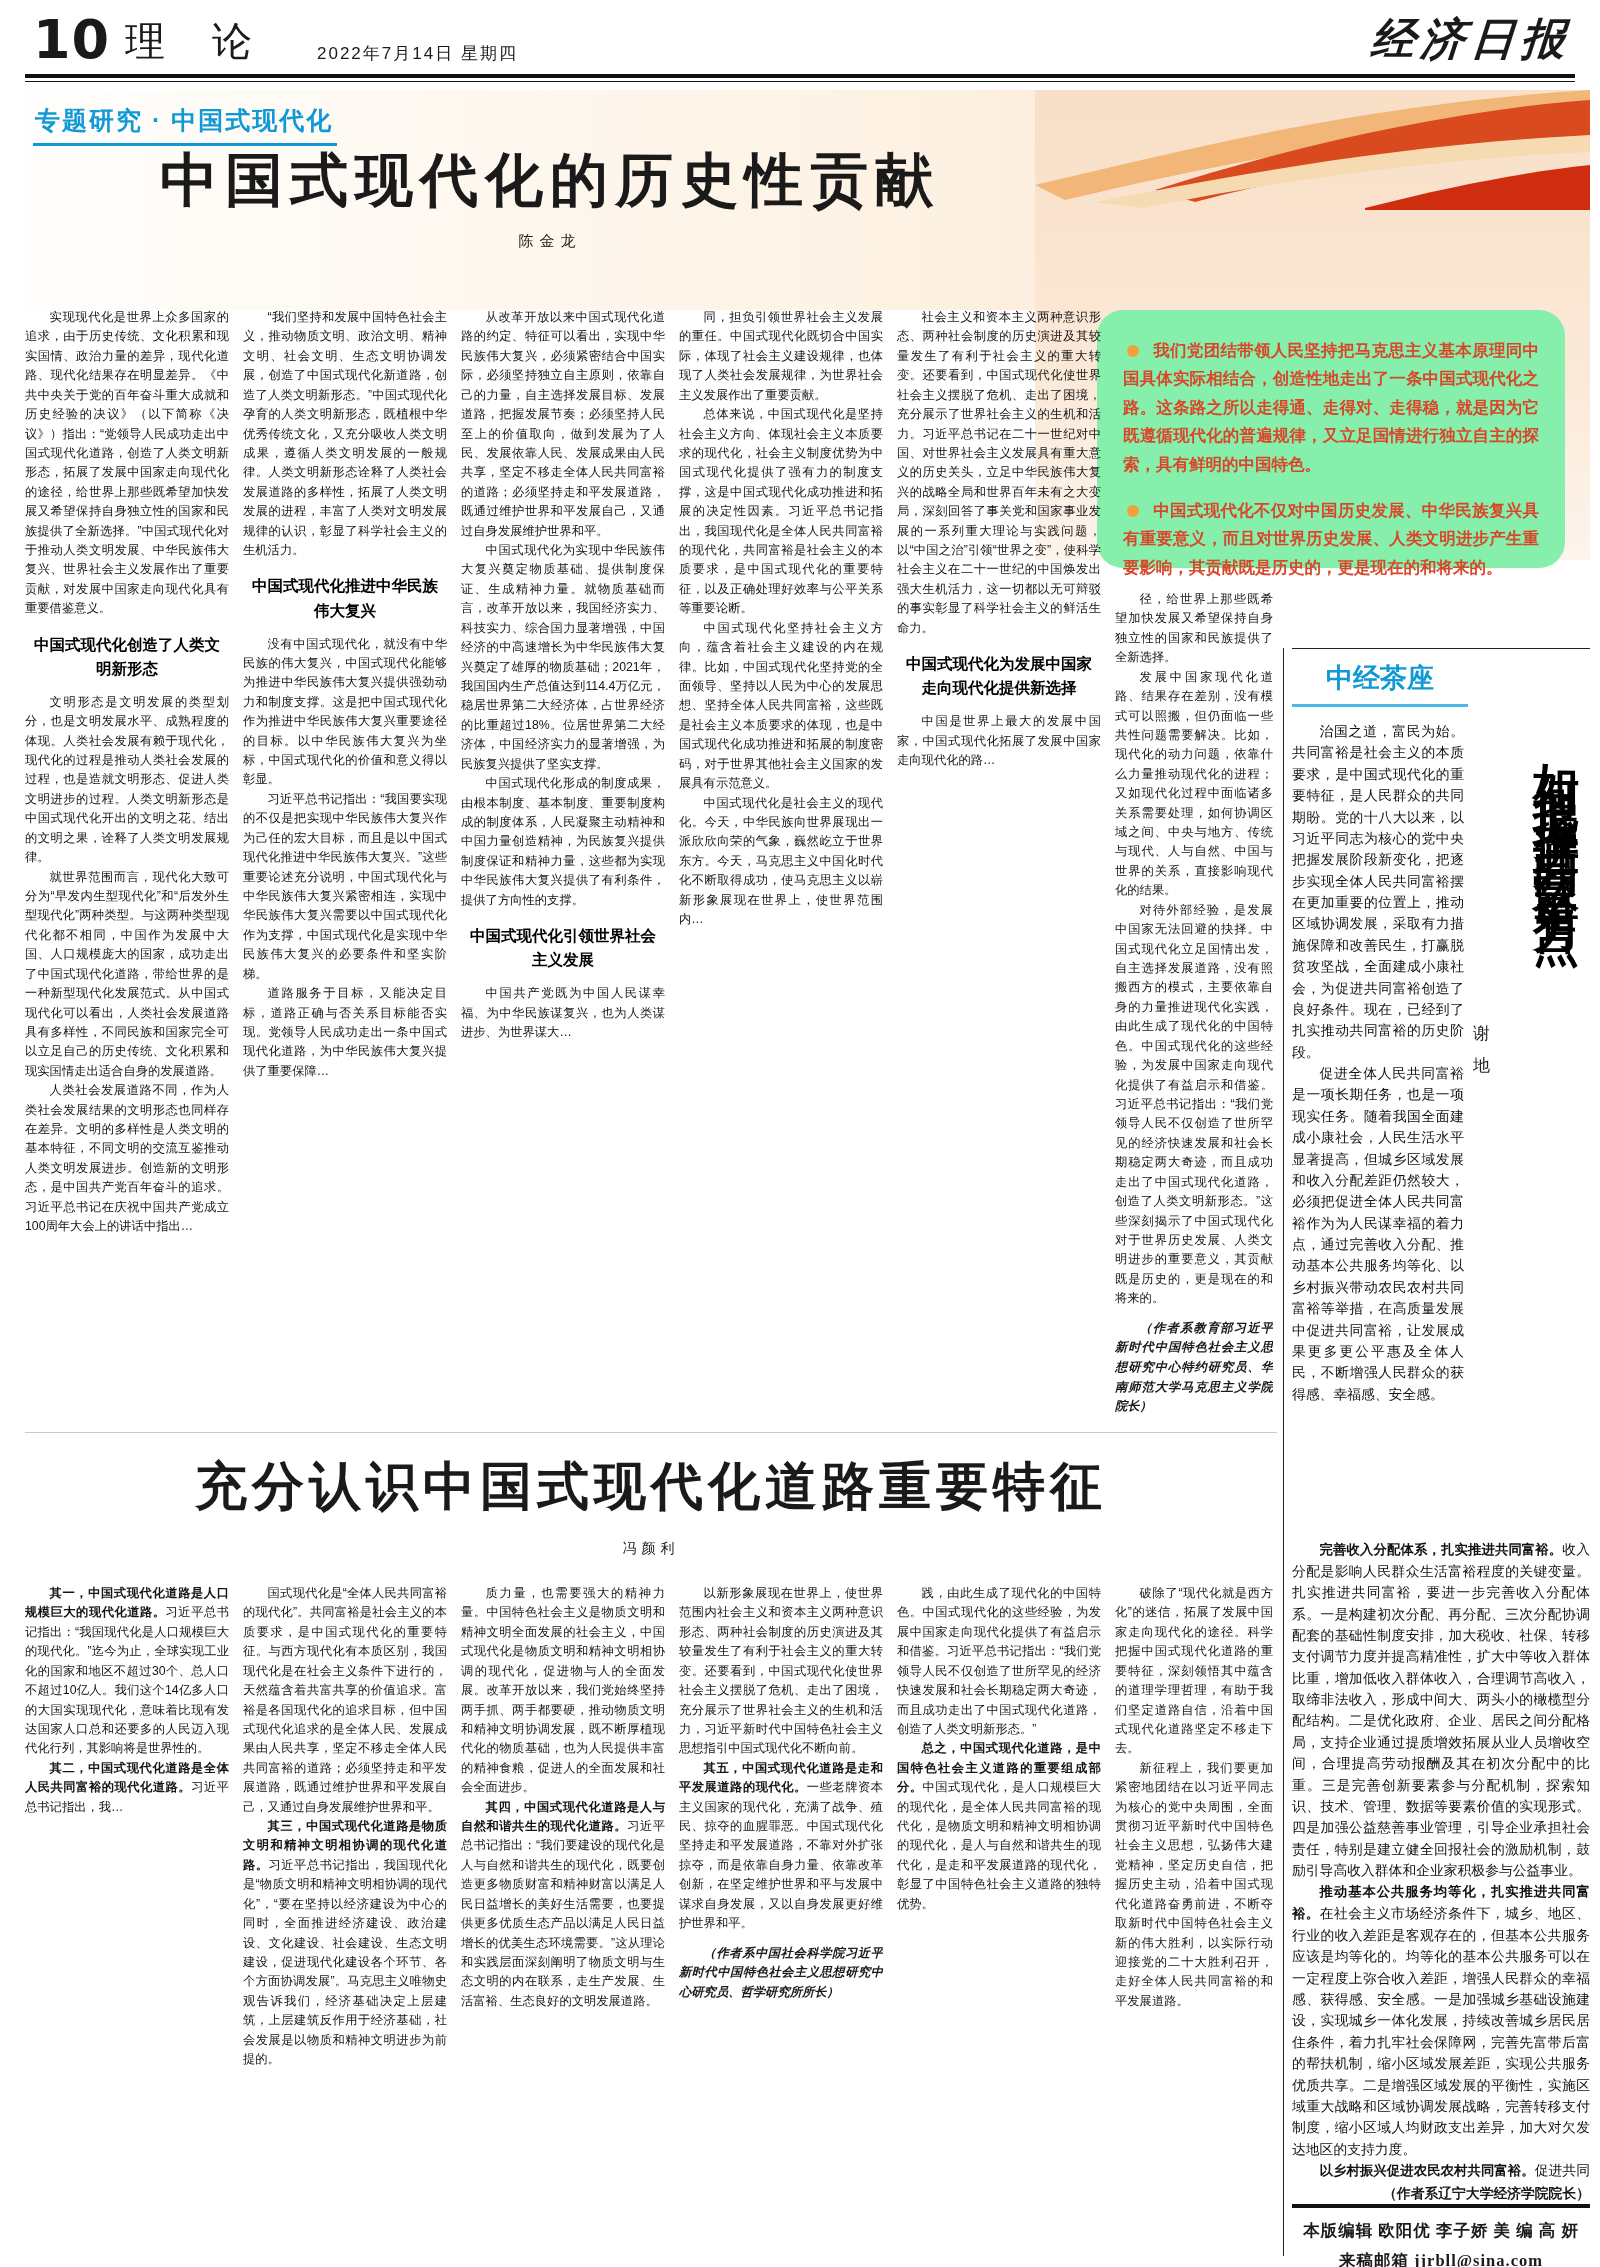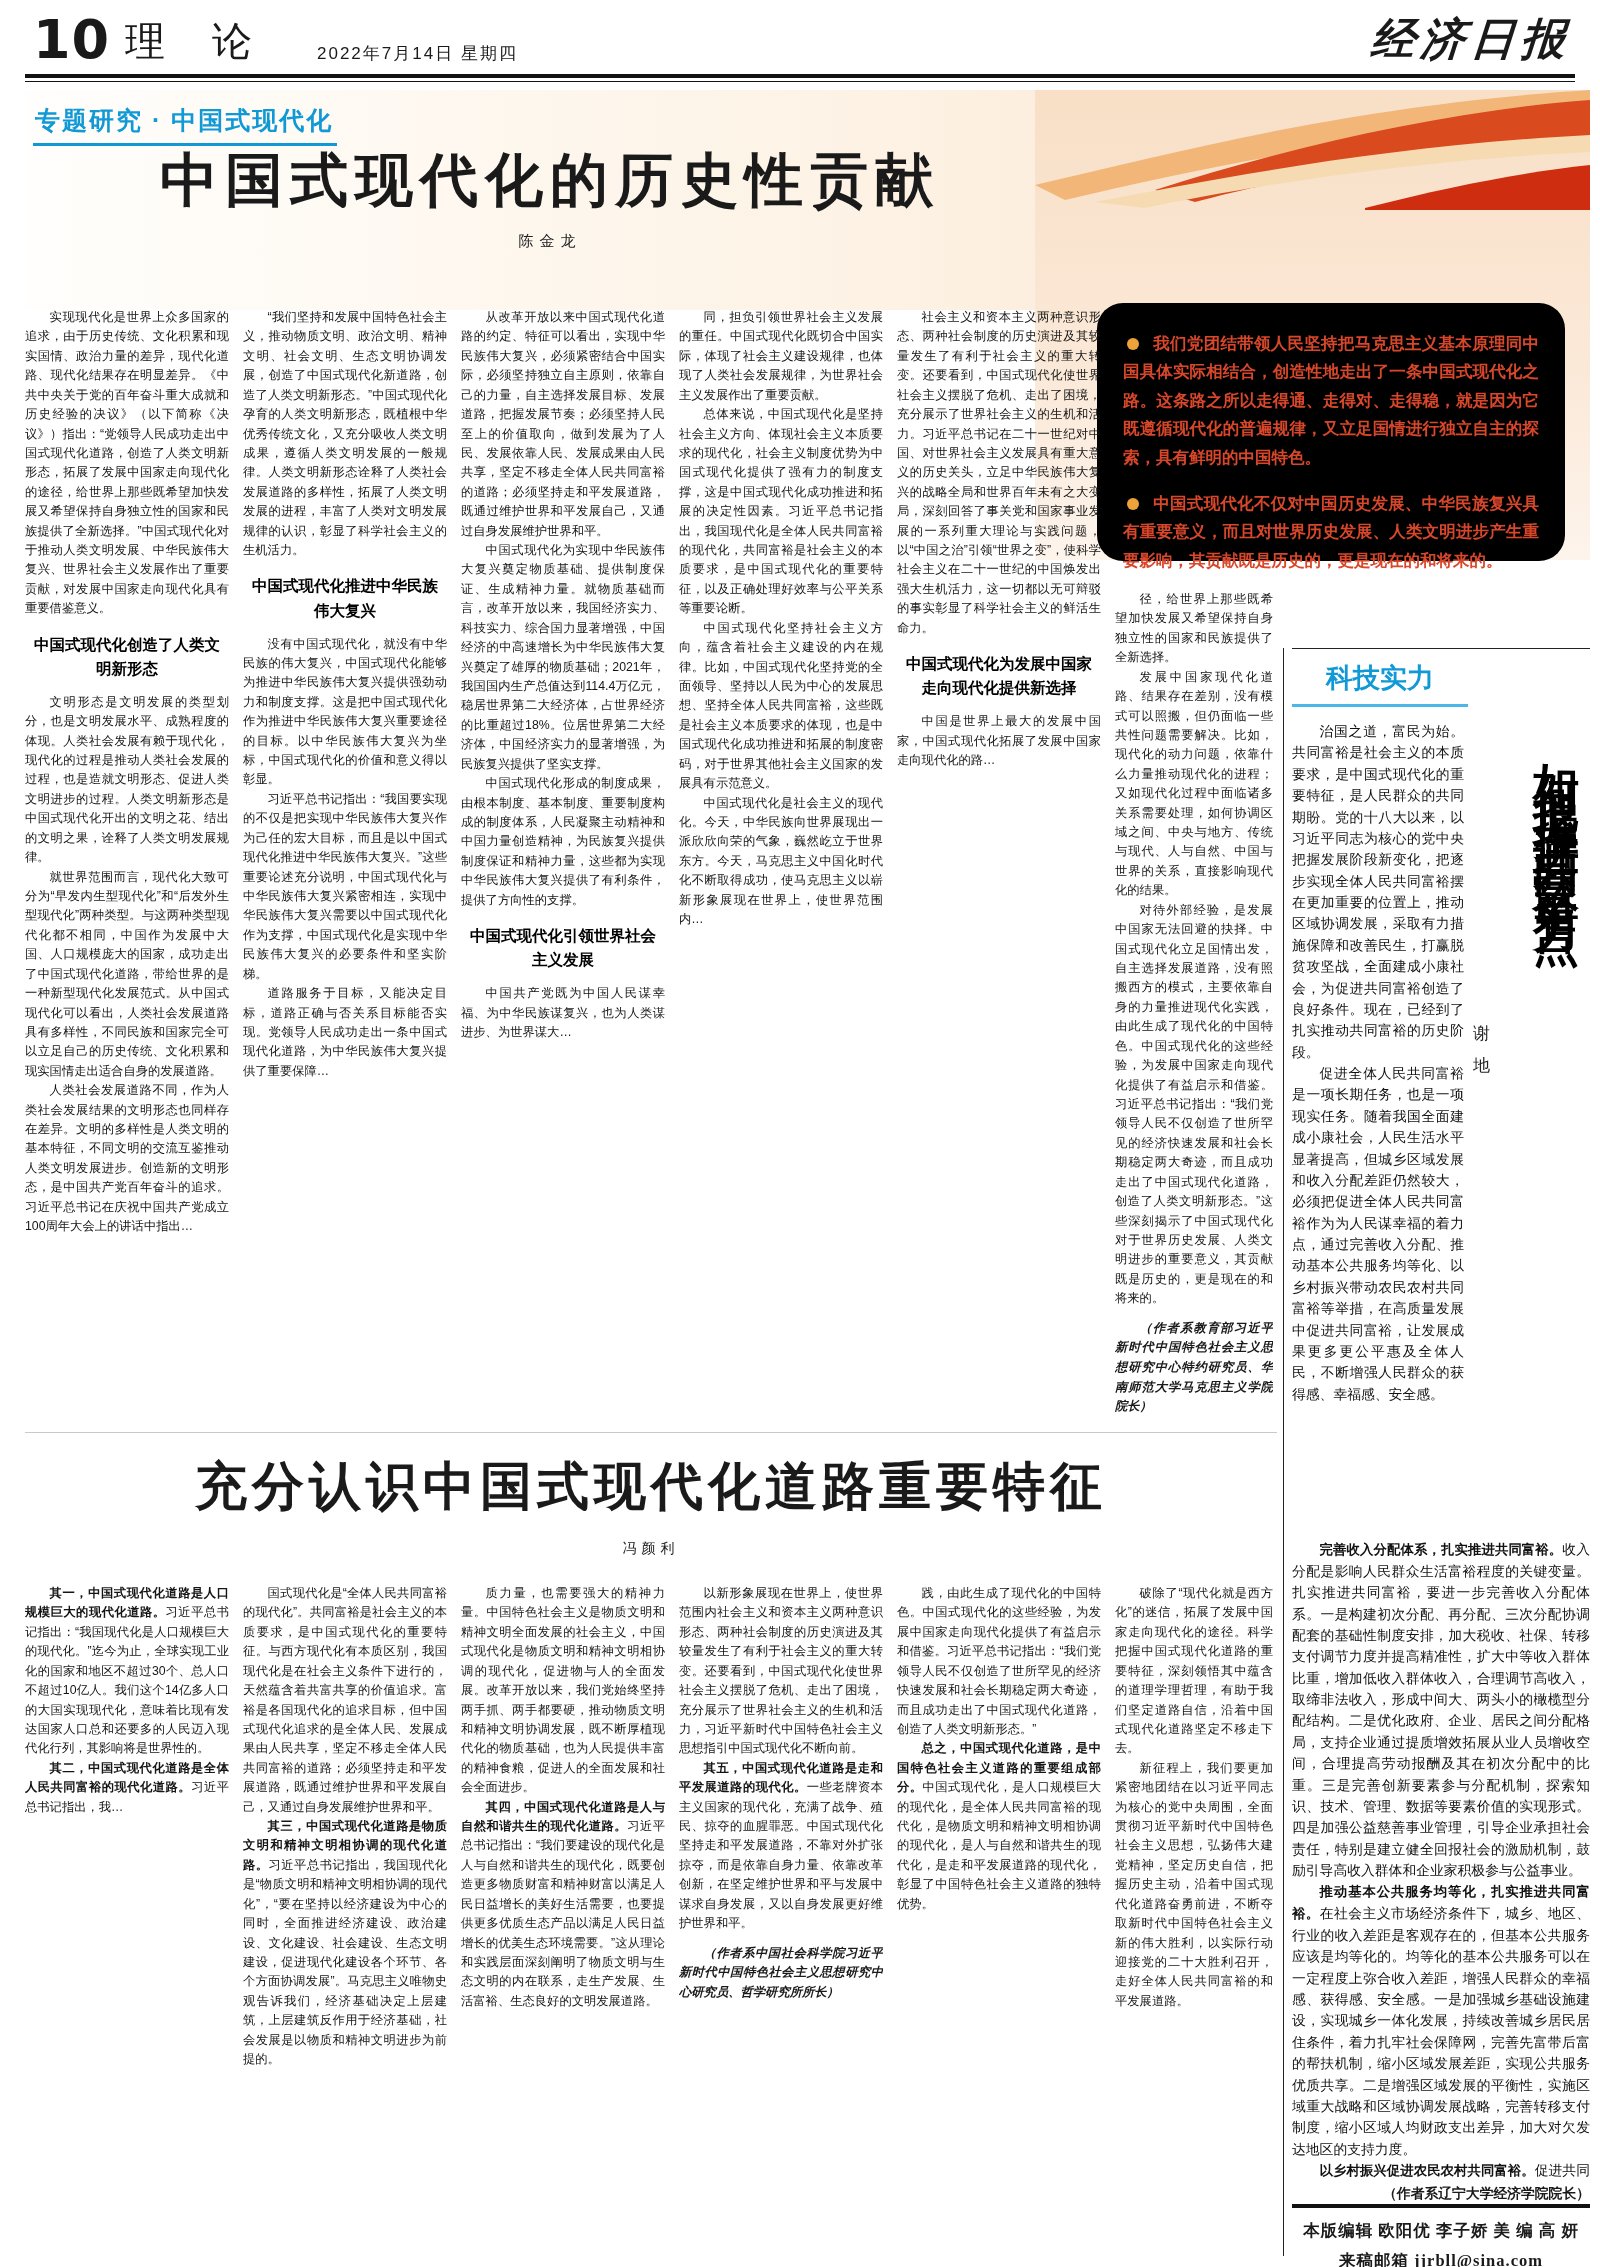--- a/index.html
+++ b/index.html
@@ -19,21 +19,21 @@
   .grad-a{position:absolute;left:0;top:0;width:1565px;height:220px;
           background:linear-gradient(90deg,#fffefc 0%,#fdf2e4 55%,#f9e2cc 100%);}
   .grad-b{position:absolute;left:1010px;top:0;width:555px;height:470px;
           background:linear-gradient(180deg,#f8dfc6 0%,#fbe9d8 60%,#fdf4ec 100%);}
   .ribbon{position:absolute;left:1010px;top:0;width:555px;height:120px;}
   .banner{position:absolute;left:8px;top:14px;font-size:25px;font-weight:900;color:#1199d6;
           border-bottom:3px solid #1199d6;padding:0 4px 6px 2px;letter-spacing:2px;}
   .a1title{position:absolute;left:0px;top:52px;width:1050px;text-align:center;font-size:58px;
            font-weight:900;letter-spacing:7px;font-family:"DejaVu Sans",sans-serif;}
   .a1by{position:absolute;left:0px;top:142px;width:1050px;text-align:center;font-size:15px;letter-spacing:6px;color:#222;}
-  .qbox{position:absolute;left:1072px;top:213px;width:468px;height:258px;background:#000000;
+  .qbox{position:absolute;left:1072px;top:220px;width:468px;height:258px;background:#86efac;
         border-radius:26px;padding:26px 26px 0 26px;box-sizing:border-box;}
   .qitem{position:relative;margin:0 0 18px 0;font-size:16.5px;line-height:1.72;color:#d9472b;
          font-weight:700;text-align:justify;}
   .qitem .dot{display:inline-block;width:12px;height:12px;border-radius:50%;background:#efa23b;
               margin:0 14px 2px 4px;vertical-align:middle;}
   
   .cols{position:absolute;display:flex;}
   .col{box-sizing:border-box;overflow:hidden;}
   .bp{margin:0;font-size:12.3px;line-height:1.58;text-align:justify;text-indent:2em;color:#141414;}
   .colhead{margin:14px 6px 12px 6px;font-size:15.5px;line-height:1.55;font-weight:900;text-align:center;color:#000;}
@@ -176,21 +176,21 @@
       </div>
     <div class="col last">
         <p class="bp">破除了“现代化就是西方化”的迷信，拓展了发展中国家走向现代化的途径。科学把握中国式现代化道路的重要特征，深刻领悟其中蕴含的道理学理哲理，有助于我们坚定道路自信，沿着中国式现代化道路坚定不移走下去。</p>
         <p class="bp">新征程上，我们要更加紧密地团结在以习近平同志为核心的党中央周围，全面贯彻习近平新时代中国特色社会主义思想，弘扬伟大建党精神，坚定历史自信，把握历史主动，沿着中国式现代化道路奋勇前进，不断夺取新时代中国特色社会主义新的伟大胜利，以实际行动迎接党的二十大胜利召开，走好全体人民共同富裕的和平发展道路。</p>
       </div>
   </div>
 
   <div class="vsep"></div>
   <div class="sbtop"></div>
   <div id="sidebar">
-    <div class="sbhead">科技实力</div>
+    <div class="sbhead">中经茶座</div>
     <div class="sbflex">
       <div class="sbnarrow">
           <p class="sp">治国之道，富民为始。共同富裕是社会主义的本质要求，是中国式现代化的重要特征，是人民群众的共同期盼。党的十八大以来，以习近平同志为核心的党中央把握发展阶段新变化，把逐步实现全体人民共同富裕摆在更加重要的位置上，推动区域协调发展，采取有力措施保障和改善民生，打赢脱贫攻坚战，全面建成小康社会，为促进共同富裕创造了良好条件。现在，已经到了扎实推动共同富裕的历史阶段。</p>
           <p class="sp">促进全体人民共同富裕是一项长期任务，也是一项现实任务。随着我国全面建成小康社会，人民生活水平显著提高，但城乡区域发展和收入分配差距仍然较大，必须把促进全体人民共同富裕作为为人民谋幸福的着力点，通过完善收入分配、推动基本公共服务均等化、以乡村振兴带动农民农村共同富裕等举措，在高质量发展中促进共同富裕，让发展成果更多更公平惠及全体人民，不断增强人民群众的获得感、幸福感、安全感。</p>
         </div>
       <div class="sbvert">
         <div class="vauthor">谢 地</div>
         <div class="vhead">如何把握推进共同富裕着力点</div>
       </div>
     </div>

